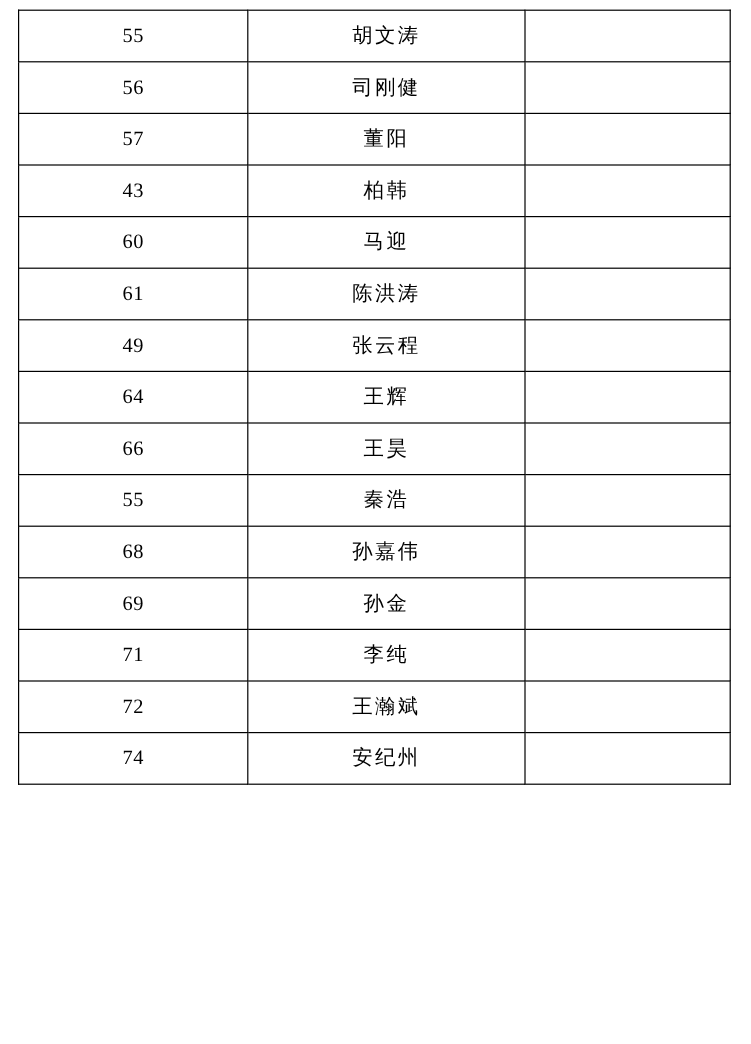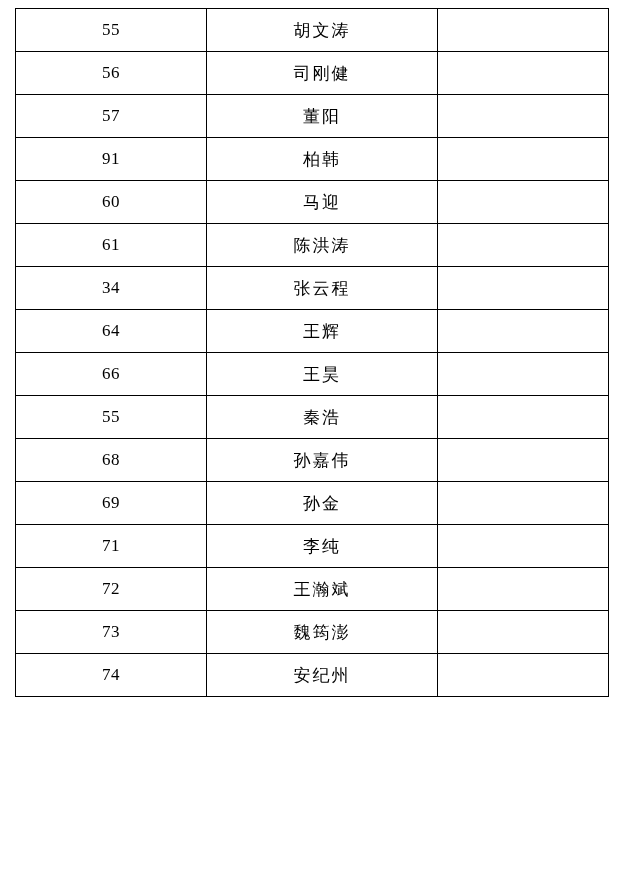--- a/index.html
+++ b/index.html
@@ -65,36 +65,36 @@
         <td class="col-index">56</td>
         <td class="col-name">司刚健</td>
         <td class="col-blank"></td>
       </tr>
       <tr>
         <td class="col-index">57</td>
         <td class="col-name">董阳</td>
         <td class="col-blank"></td>
       </tr>
       <tr>
-        <td class="col-index">91</td>
+        <td class="col-index">43</td>
         <td class="col-name">柏韩</td>
         <td class="col-blank"></td>
       </tr>
       <tr>
         <td class="col-index">60</td>
         <td class="col-name">马迎</td>
         <td class="col-blank"></td>
       </tr>
       <tr>
         <td class="col-index">61</td>
         <td class="col-name">陈洪涛</td>
         <td class="col-blank"></td>
       </tr>
       <tr>
-        <td class="col-index">34</td>
+        <td class="col-index">49</td>
         <td class="col-name">张云程</td>
         <td class="col-blank"></td>
       </tr>
       <tr>
         <td class="col-index">64</td>
         <td class="col-name">王辉</td>
         <td class="col-blank"></td>
       </tr>
       <tr>
         <td class="col-index">66</td>
@@ -120,24 +120,19 @@
         <td class="col-index">71</td>
         <td class="col-name">李纯</td>
         <td class="col-blank"></td>
       </tr>
       <tr>
         <td class="col-index">72</td>
         <td class="col-name">王瀚斌</td>
         <td class="col-blank"></td>
       </tr>
       <tr>
-        <td class="col-index">73</td>
-        <td class="col-name">魏筠澎</td>
-        <td class="col-blank"></td>
-      </tr>
-      <tr>
         <td class="col-index">74</td>
         <td class="col-name">安纪州</td>
         <td class="col-blank"></td>
       </tr>
     </tbody>
   </table>
 </div>
 
 </body></html>

